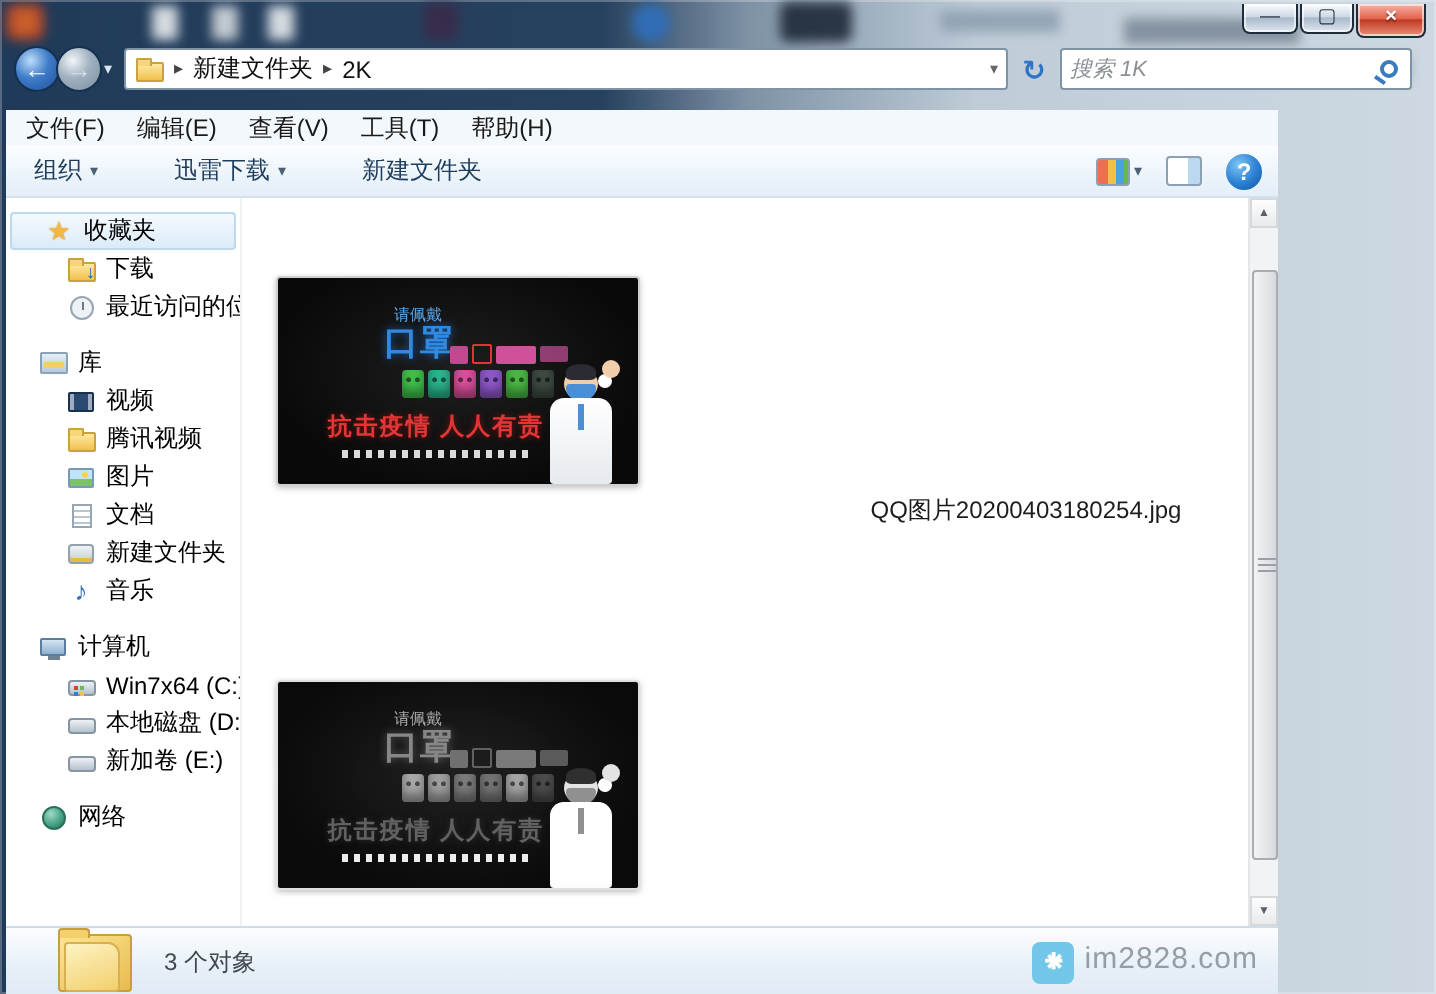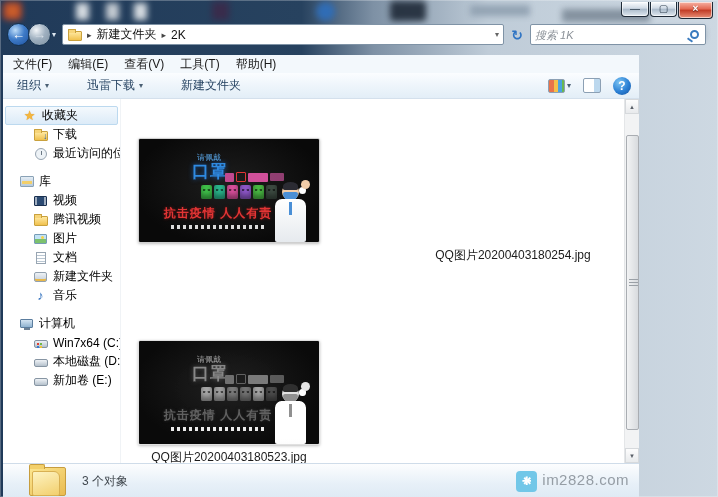--- a/index.html
+++ b/index.html
@@ -363,20 +363,26 @@
             </span>
           <span>本地磁盘 (D:)</span>
         </div>
         <div class="srow lvl1">
           <span class="sico">
               <span class="i-drive"></span>
             </span>
           <span>新加卷 (E:)</span>
         </div>
         <div class="sgap"></div>
+        <div class="srow lvl0">
+          <span class="sico">
+              <span class="i-net"></span>
+            </span>
+          <span>网络</span>
+        </div>
       </div>
 
       <div class="content">
 
         <div class="thumb" style="left:17px;top:39px;">
           <div class="p1">
             <div class="p1-small">请佩戴</div>
             <div class="p1-big">口罩</div>
             <div class="pinkrow">
               <span class="pk1"></span>
@@ -428,21 +434,20 @@
             <div class="dashes"></div>
             <div class="doctor">
               <div class="d-head"></div>
                 <div class="d-mask"></div>
                 <div class="d-body"></div>
               <div class="d-tie"></div>
                 <div class="d-fist"></div>
             </div>
           </div>
         </div>
-        <div class="flabel" style="left:17px;top:350px;">QQ图片20200403180523.jpg</div>
 
         <div class="vscroll">
           <div class="sarrow">▲</div>
           <div class="sthumb"></div>
           <div class="sarrow down">▼</div>
         </div>
       </div>
     </div>
 
     <div class="details">

